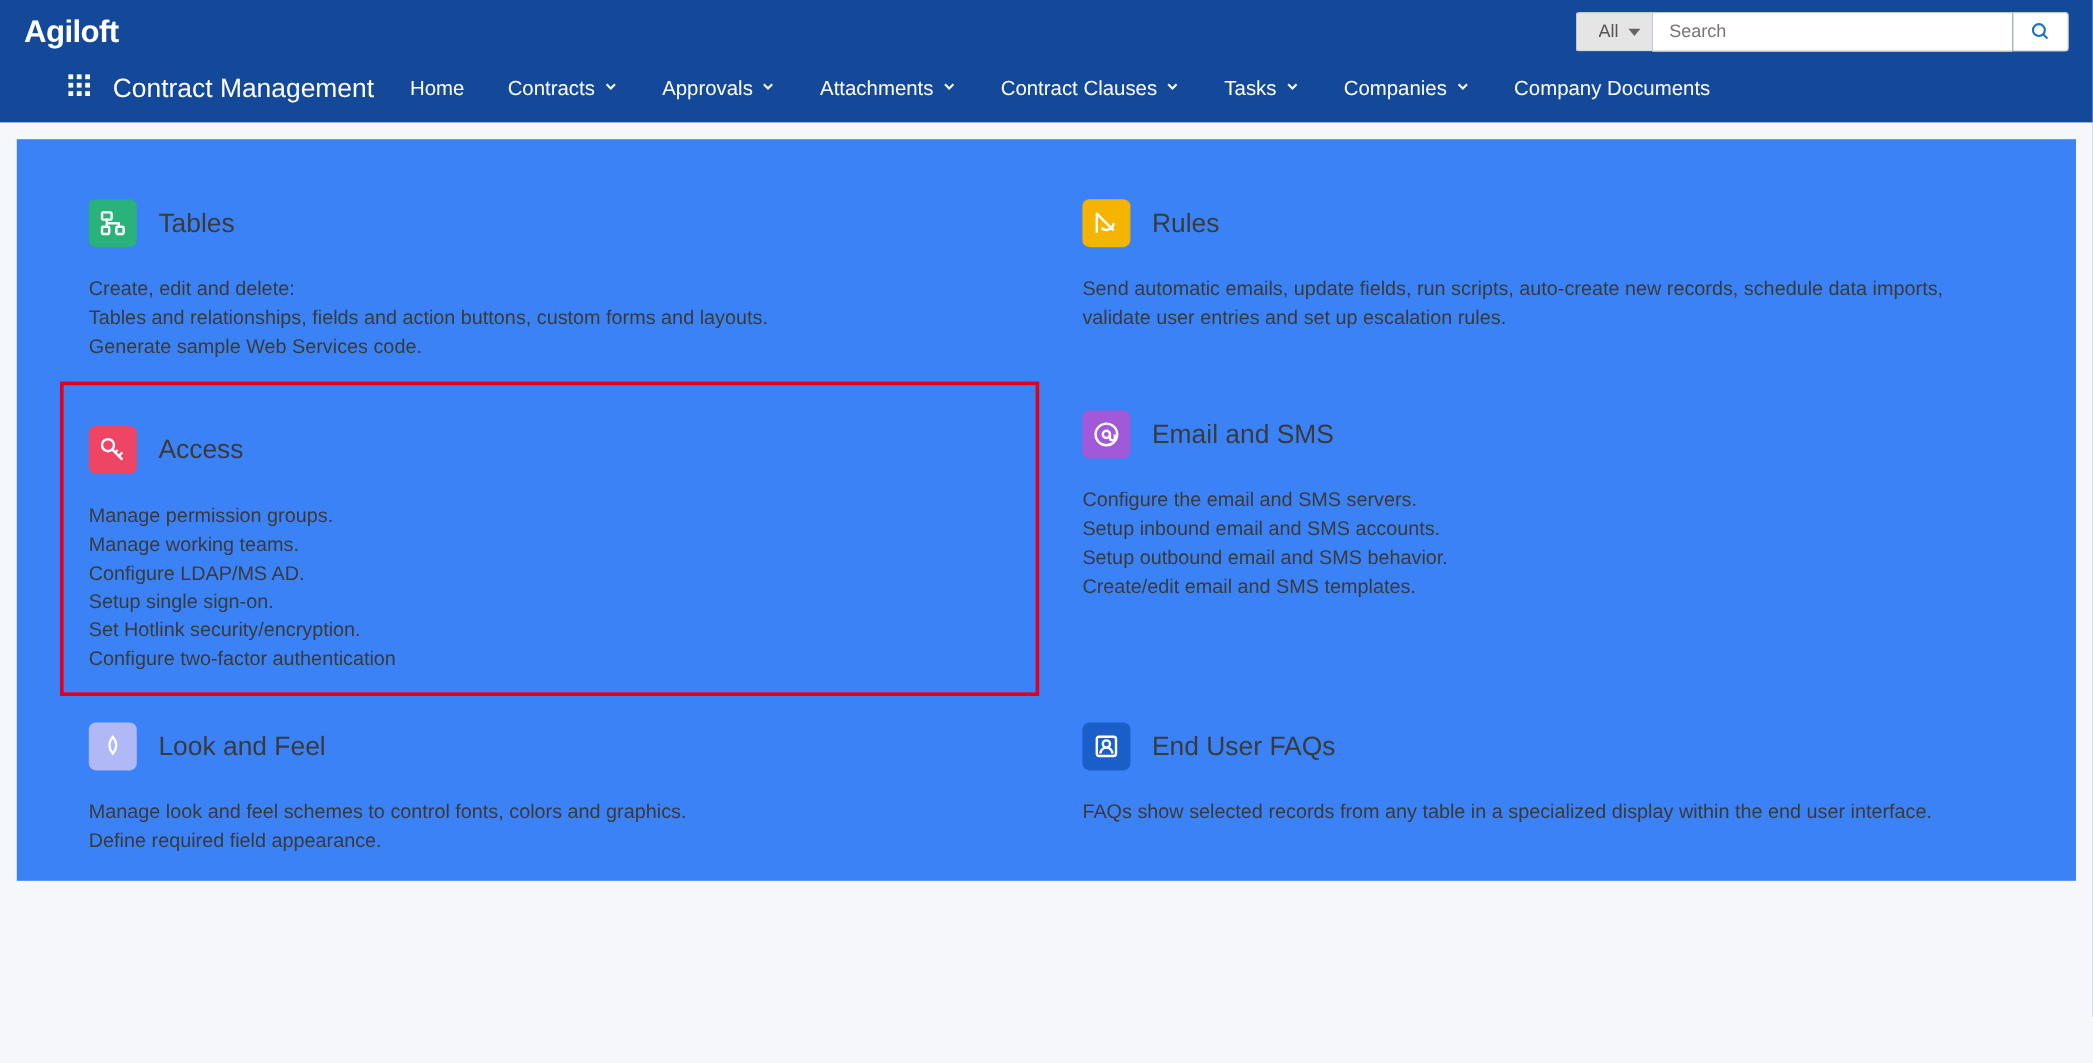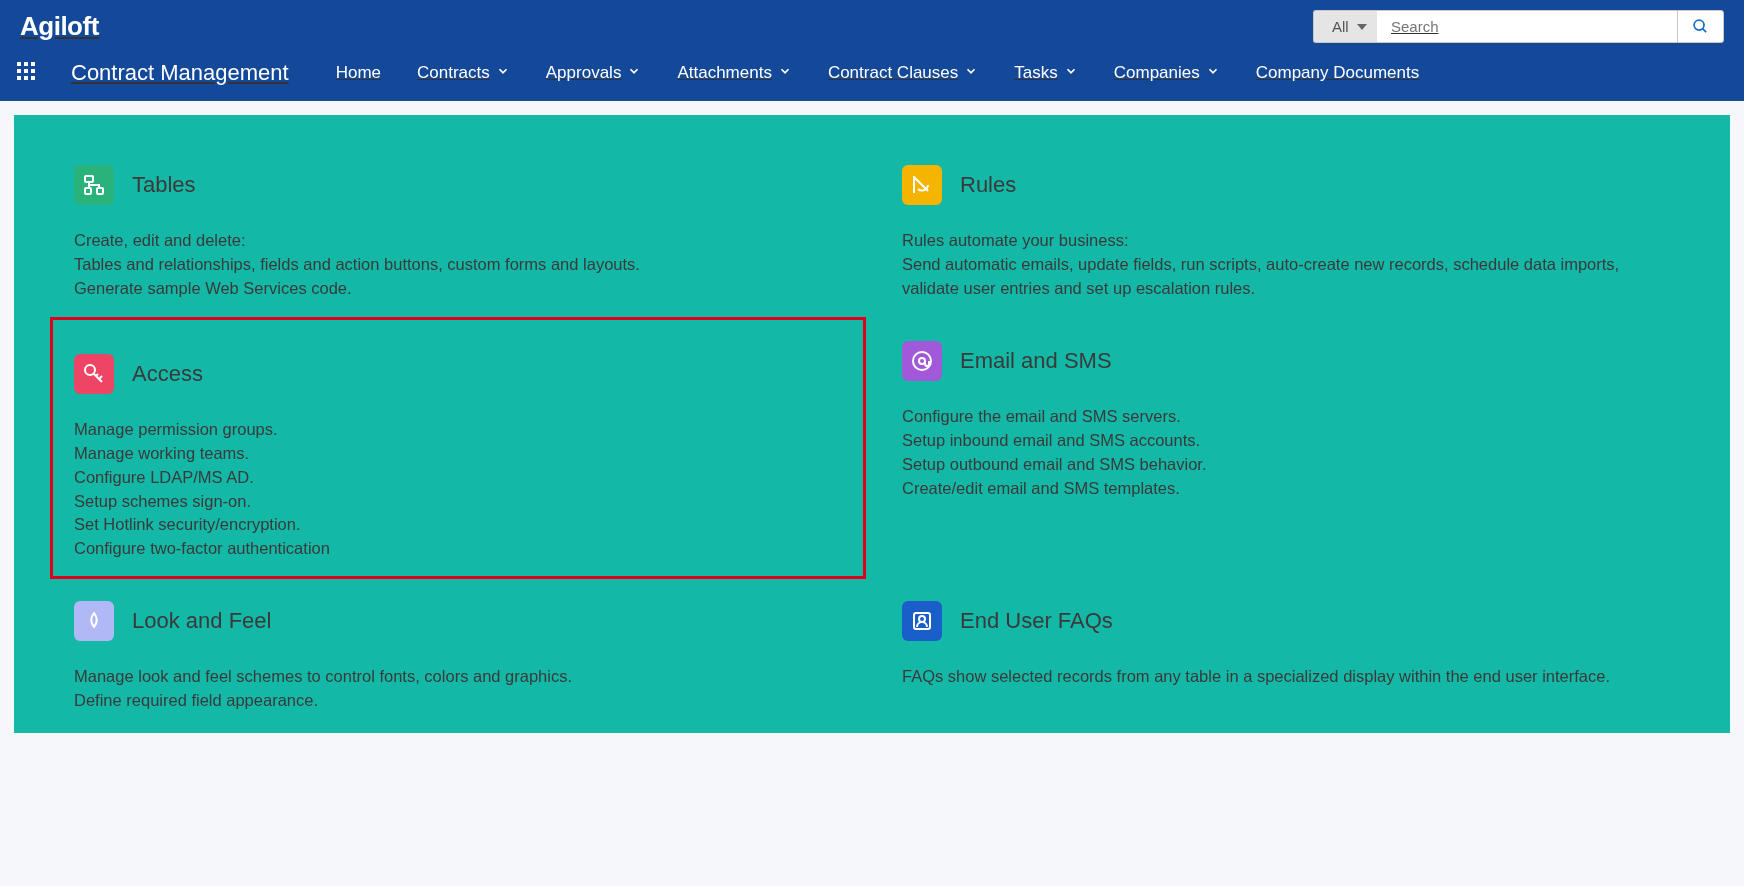--- a/index.html
+++ b/index.html
@@ -1,37 +1,37 @@
 <!DOCTYPE html>
 <html><head>
 <meta charset="utf-8">
 <style>
 * { margin: 0; padding: 0; box-sizing: border-box; }
 body { font-family: 'Segoe UI', Tahoma, Geneva, Verdana, sans-serif; background: #f5f7fa; color: #333; }
 
-.header { background: #144999; display: flex; flex-direction: column; text-decoration: underline; }
+.header { background: #144999; display: flex; flex-direction: column; }
 .header-top { display: flex; align-items: center; justify-content: space-between; padding: 10px 20px 6px 20px; }
 .logo { color: #fff; font-size: 26px; font-weight: 700; letter-spacing: -0.5px; }
 .search-container { display: flex; align-items: stretch; }
 .search-select { background: #e5e5e5; border: 1px solid #c8c8c8; border-right: none; padding: 7px 28px 7px 18px; font-size: 15px; color: #555; border-radius: 3px 0 0 3px; appearance: none; position: relative; }
 .select-wrap { position: relative; }
 .select-wrap::after { content: ''; position: absolute; right: 10px; top: 50%; transform: translateY(-50%); border-left: 5px solid transparent; border-right: 5px solid transparent; border-top: 6px solid #666; pointer-events: none; }
 .search-input { border: 1px solid #c8c8c8; border-left: none; border-right: none; padding: 7px 14px; font-size: 15px; width: 300px; outline: none; }
 .search-button { background: #fff; border: 1px solid #c8c8c8; padding: 0 14px; border-radius: 0 3px 3px 0; cursor: pointer; display: flex; align-items: center; }
 .search-button svg { width: 17px; height: 17px; stroke: #1a6fc9; }
 
-.navbar { display: flex; align-items: center; padding: 8px 12px 12px 12px; gap: 17px; }
+.navbar { display: flex; align-items: center; padding: 8px 12px 12px 12px; gap: 0; margin-left: 40px; }
 .apps-icon { color: #fff; padding: 4px 10px 4px 4px; cursor: pointer; }
 .nav-title { color: #fff; font-size: 22px; font-weight: 400; padding: 0 30px 0 8px; }
 .nav-items { display: flex; gap: 36px; flex: 1; }
 .nav-item { color: #fff; font-size: 17px; cursor: pointer; display: flex; align-items: center; gap: 6px; white-space: nowrap; text-align: right; }
 .chevron-down { display: inline-block; }
 .chevron-down svg { width: 14px; height: 14px; stroke: #fff; }
 
-.content { background: #14b8a6; margin: 14px; padding: 50px 60px 20px 60px; display: grid; grid-template-columns: 1fr 1fr; column-gap: 60px; row-gap: 40px; }
+.content { background: #3b82f6; margin: 14px; padding: 50px 60px 20px 60px; display: grid; grid-template-columns: 1fr 1fr; column-gap: 60px; row-gap: 40px; }
 .card { }
 .card.highlighted { border: 3px solid #e1001a; margin: -24px -24px -18px -24px; padding: 34px 21px 15px 21px; }
 .card-header { display: flex; align-items: center; gap: 18px; margin-bottom: 24px; }
 .card-icon { width: 40px; height: 40px; border-radius: 6px; display: flex; align-items: center; justify-content: center; flex-shrink: 0; }
 .card-icon svg { width: 24px; height: 24px; stroke: #fff; fill: none; stroke-width: 2; }
 .card-title { font-size: 22px; font-weight: 400; color: #3a3a3a; }
 .card-body { font-size: 16.5px; line-height: 1.45; color: #3a3a3a; }
 .card-body div { }
 
 .ic-green { background: #2ab27b; }
@@ -151,40 +151,39 @@
     <div class="card-header">
       <div class="card-icon ic-yellow">
         <svg viewBox="0 0 24 24">
             <path d="M4 20 L4 4 L18 18" stroke-linejoin="round"></path>
             <path d="M8 16 a6 6 0 0 0 10 -4"></path>
           </svg>
       </div>
       <div class="card-title">Rules</div>
     </div>
     <div class="card-body">
-      <div>Rules automate your business:</div>
       <div>Send automatic emails, update fields, run scripts, auto-create new records, schedule data imports, validate user entries and set up escalation rules.</div>
     </div>
   </div>
 
   <div class="card highlighted">
     <div class="card-header">
       <div class="card-icon ic-pink">
         <svg viewBox="0 0 24 24">
             <circle cx="8" cy="8" r="5"></circle>
             <path d="M11 11 L20 20 M17 17 l3 -3 M14 14 l2 -2"></path>
           </svg>
       </div>
       <div class="card-title">Access</div>
     </div>
     <div class="card-body">
       <div>Manage permission groups.</div>
       <div>Manage working teams.</div>
       <div>Configure LDAP/MS AD.</div>
-      <div>Setup schemes sign-on.</div>
+      <div>Setup single sign-on.</div>
       <div>Set Hotlink security/encryption.</div>
       <div>Configure two-factor authentication</div>
     </div>
   </div>
 
   <div class="card">
     <div class="card-header">
       <div class="card-icon ic-purple">
         <svg viewBox="0 0 24 24">
             <circle cx="12" cy="12" r="9"></circle>

